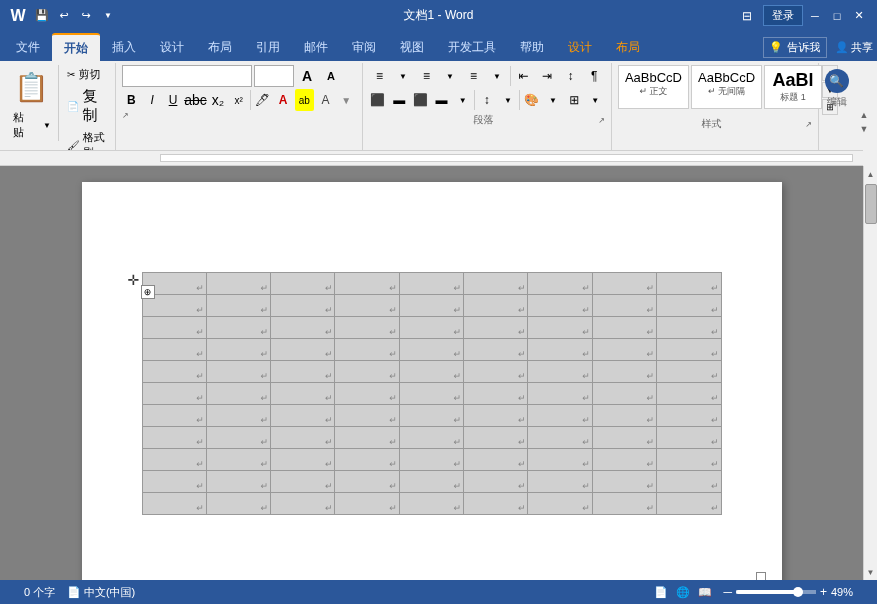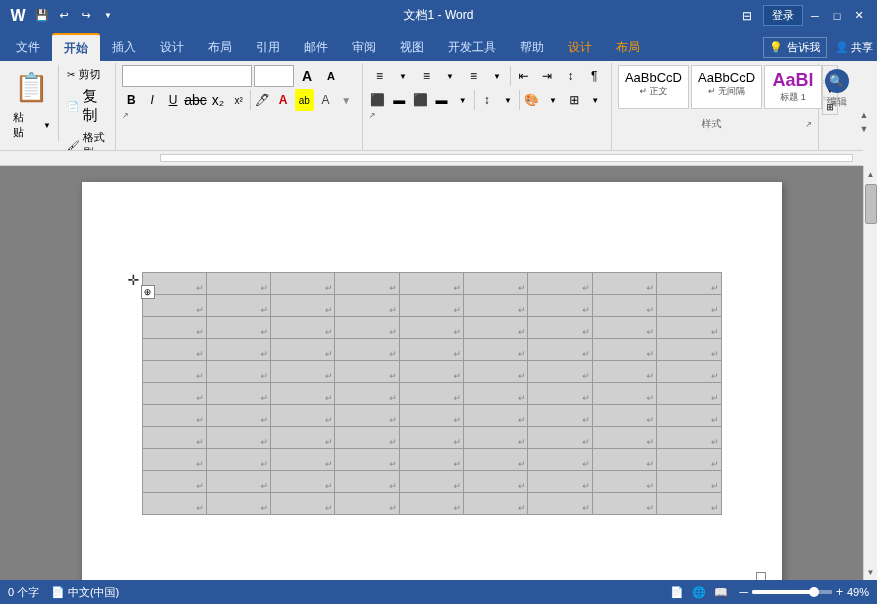--- a/index.html
+++ b/index.html
@@ -101,21 +101,21 @@
     .style-item { padding: 4px 8px; font-size: 11px; cursor: pointer; min-width: 60px; text-align: center; border: 1px solid transparent; }
 
     
     .gallery-scroll { display: flex; flex-direction: column; gap: 1px; }
     .gallery-scroll-btn { width: 16px; height: 16px; display: flex; align-items: center; justify-content: center; cursor: pointer; font-size: 9px; border: 1px solid #ccc; background: #f0f0f0; }
 
     
     #status-bar {
       position: absolute; bottom: 0; left: 0; right: 0;
       height: 24px; background: #2b579a; display: flex; align-items: center;
-      padding: 0 8px; color: white; font-size: 11px; justify-content: space-between;
+      padding: 0 24px; color: white; font-size: 11px; justify-content: space-between;
     }
     .status-left { display: flex; align-items: center; gap: 12px; }
     .status-right { display: flex; align-items: center; gap: 8px; }
     .view-btns { display: flex; gap: 2px; }
     .view-btn { width: 20px; height: 18px; display: flex; align-items: center; justify-content: center; cursor: pointer; border: 1px solid transparent; }
     .zoom-slider { width: 80px; height: 4px; background: rgba(255,255,255,0.4); position: relative; display: flex; align-items: center; }
     .zoom-track { height: 4px; background: white; border-radius: 2px; }
 
     
     #doc-area {
@@ -353,41 +353,42 @@
         <div class="rb-small-btn">↕</div>
         <div class="rb-small-btn" style="font-size:8px;">▼</div>
         <div style="width:1px; height:20px; background:#ccc;"></div>
         <div class="rb-small-btn">🎨</div>
         <div class="rb-small-btn" style="font-size:8px;">▼</div>
         <div class="rb-small-btn">⊞</div>
         <div class="rb-small-btn" style="font-size:8px;">▼</div>
       </div>
     </div>
     <div class="ribbon-group-bottom">
+      <span class="ribbon-group-label">段落</span>
       <span class="group-expand">↗</span>
     </div>
   </div>
 
   <div class="ribbon-group" style="min-width:200px;">
     <div style="display:flex; align-items:flex-start; gap:0;">
       <div style="display:flex; flex-direction:column; gap:1px;">
         <div style="display:flex; gap:2px;">
 
           <div class="style-item" style="border:1px solid #ccc; background:white; font-size:11px; padding:4px 6px; min-width:58px; text-align:center;">
             <div style="font-size:13px;">AaBbCcD</div>
             <div style="font-size:9px; color:#555;">↵ 正文</div>
           </div>
 
           <div class="style-item" style="border:1px solid #ccc; background:white; font-size:11px; padding:4px 6px; min-width:58px; text-align:center;">
             <div style="font-size:13px;">AaBbCcD</div>
             <div style="font-size:9px; color:#555;">↵ 无间隔</div>
           </div>
 
           <div class="style-item" style="border:1px solid #ccc; background:white; font-size:11px; padding:4px 6px; min-width:58px; text-align:center;">
-            <div style="font-size:18px; font-weight:bold; color:#a21caf;">AaBl</div>
+            <div style="font-size:18px; font-weight:bold; color:#000000;">AaBl</div>
             <div style="font-size:9px; color:#555;">标题 1</div>
           </div>
         </div>
       </div>
       <div class="gallery-scroll">
         <div class="gallery-scroll-btn">▲</div>
         <div class="gallery-scroll-btn">▼</div>
         <div class="gallery-scroll-btn">⊞</div>
       </div>
     </div>

